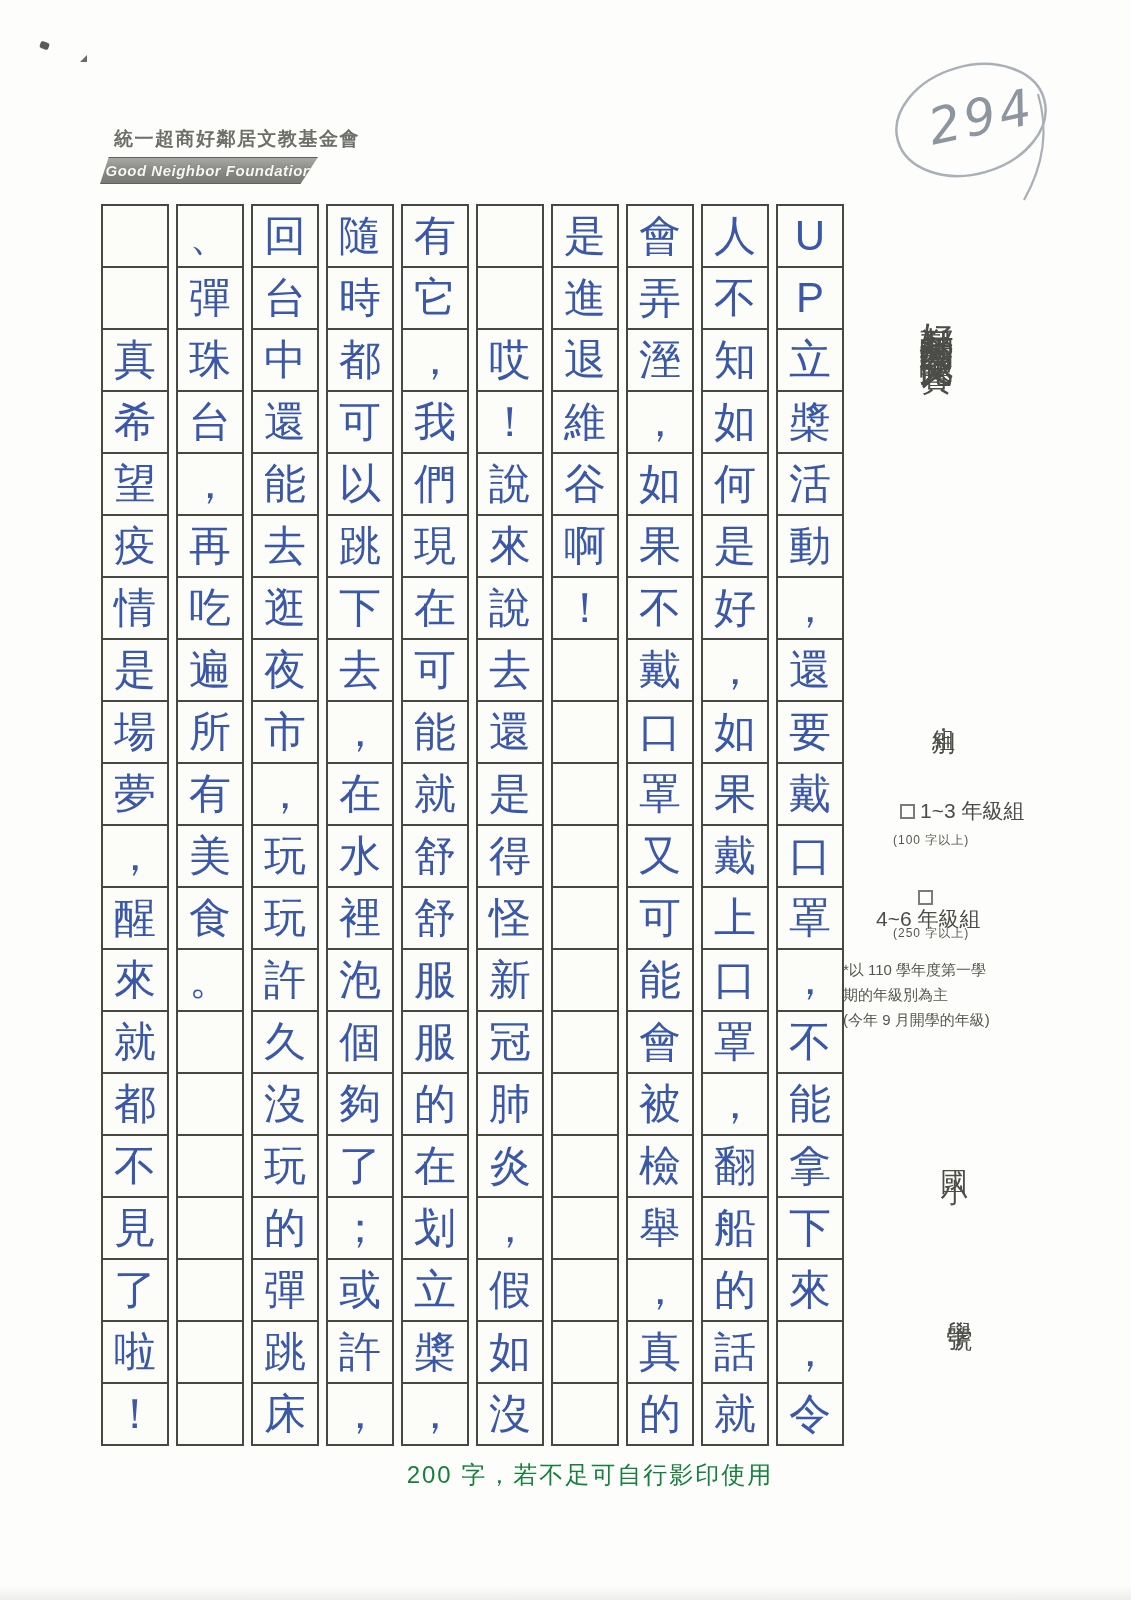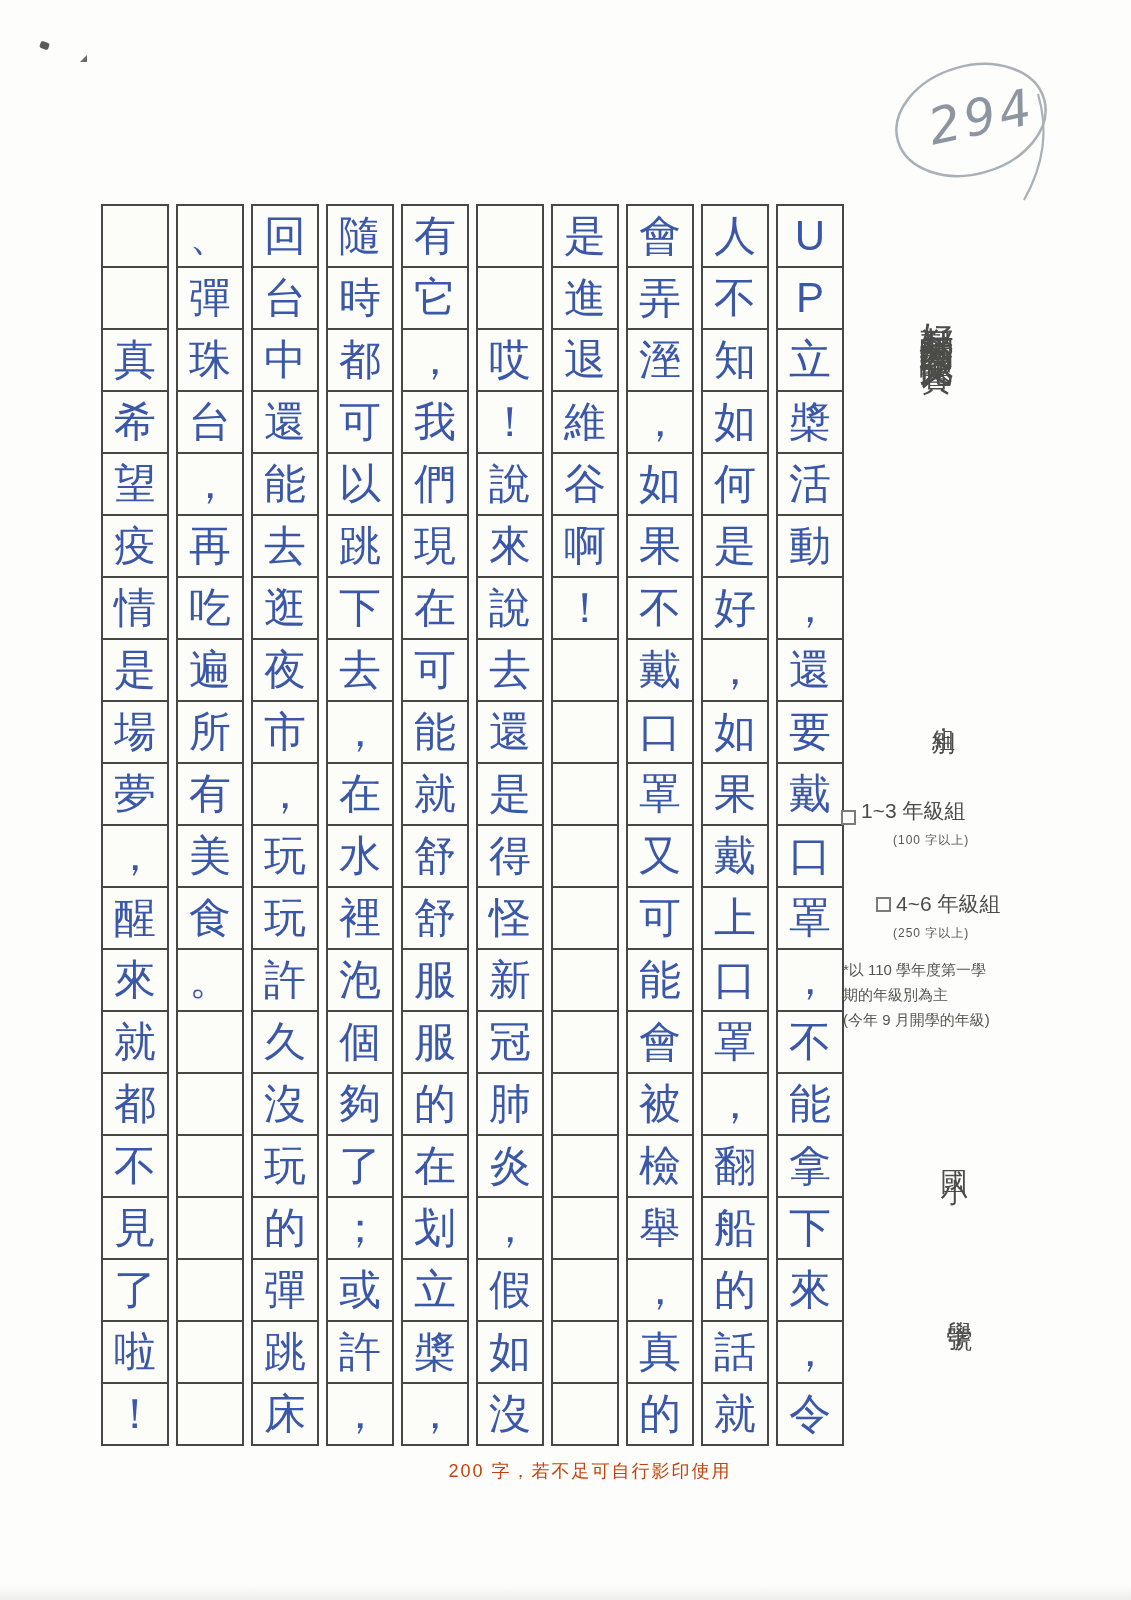--- a/index.html
+++ b/index.html
@@ -70,48 +70,54 @@
   .v-text {
     position: absolute; color: #4c4c49;
     writing-mode: vertical-rl; text-orientation: upright;
   }
   .contest-title { left: 914px; top: 296px; font-size: 34px; letter-spacing: 4px; }
   .group-label   { left: 929px; top: 712px; font-size: 23px; letter-spacing: 2px; }
   .school-label  { left: 936px; top: 1148px; font-size: 27px; letter-spacing: 9px; }
   .id-label      { left: 943px; top: 1300px; font-size: 26px; letter-spacing: 5px; }
 
   .group-line { position: absolute; display: flex; align-items: center; color: #4c4c49; font-size: 21px; }
-  .group-line.g1 { left: 841px; top: 797px; align-items: flex-end; }
-  .group-line.g2 { left: 876px; top: 890px; }
+  .group-line.g1 { left: 900px; top: 797px; }
+  .group-line.g2 { left: 876px; top: 890px; flex-direction: column; }
   .cbox {
     width: 15px; height: 15px; border: 2px solid #7b7b77;
     margin-right: 5px; background: #fdfdfb; display: inline-block;
   }
   .group-note { position: absolute; color: #55554f; font-size: 12px; letter-spacing: 1px; }
   .group-note.n1 { left: 893px; top: 832px; }
   .group-note.n2 { left: 893px; top: 925px; }
 
   .aster-note {
     position: absolute; left: 843px; top: 957px; width: 250px;
     color: #55554f; font-size: 15px; line-height: 25px;
   }
 
   .footer-note {
     position: absolute; left: 320px; top: 1459px; width: 540px;
-    text-align: center; color: #c2410c; font-size: 18px; letter-spacing: 2px;
+    text-align: center; color: #15803d; font-size: 24px; letter-spacing: 2px;
   }
 </style>
 </head>
 <body>
 
 <div class="page">
 
   <div class="speck s1"></div>
   <div class="speck s2"></div>
 
+  <div class="logo">
+    <div class="logo-cn">統一超商好鄰居文教基金會</div>
+    <div class="logo-banner">
+      <span>Good Neighbor Foundation</span>
+    </div>
+  </div>
 
   <div class="circled">
     <svg width="175" height="150" viewBox="0 0 175 150">
       <ellipse cx="85" cy="68" rx="76" ry="54" fill="none" stroke="#aab0b8" stroke-width="2.5" transform="rotate(-16 85 68)"></ellipse>
       <path d="M 152 42 Q 168 95 138 148" fill="none" stroke="#aab0b8" stroke-width="2.2"></path>
     </svg>
     <span class="num">294</span>
   </div>
 
   <div class="ms-grid">

